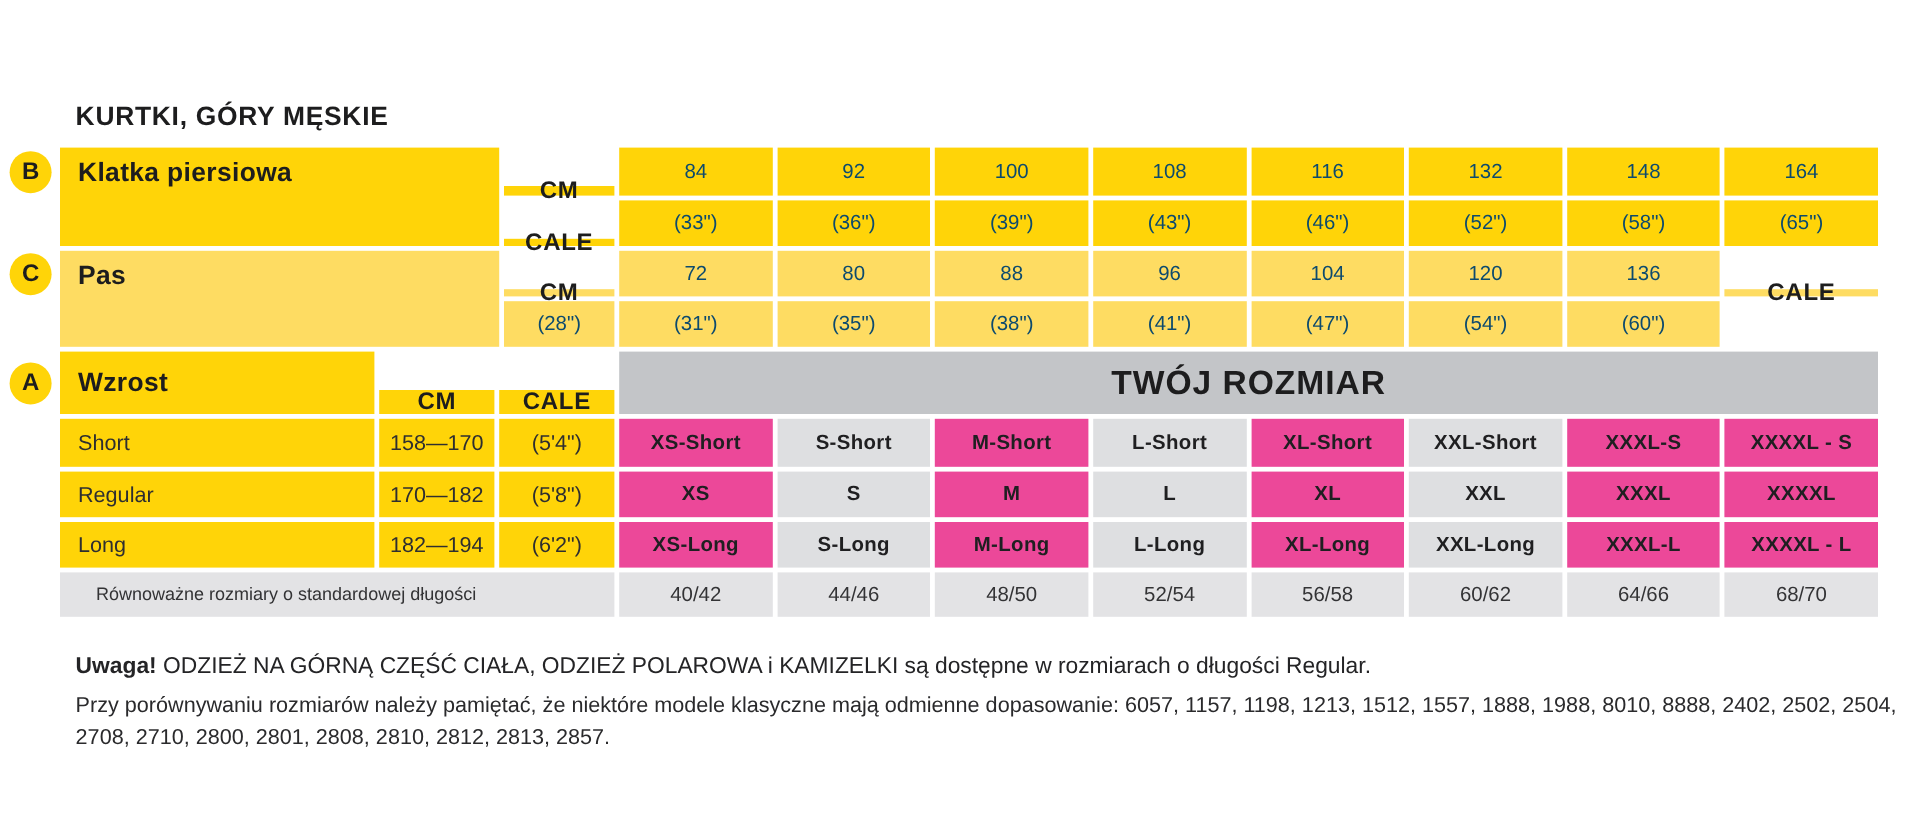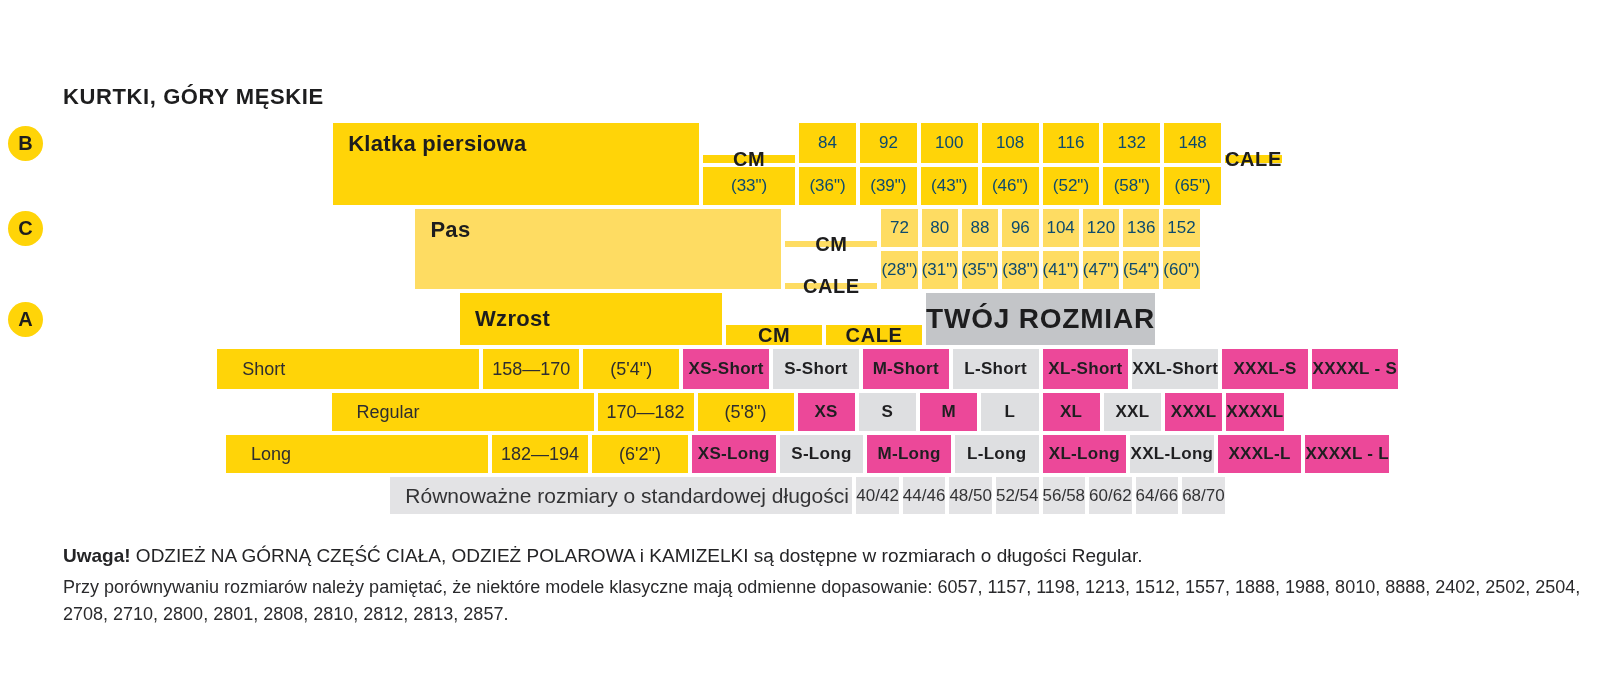--- a/index.html
+++ b/index.html
@@ -18,21 +18,21 @@
     border-radius: 50%; background: #FFD408;
     display: flex; align-items: center; justify-content: center;
     font-size: 20px; font-weight: bold; color: #1d1d1e;
   }
   .badge-b { top: 126px; }
   .badge-c { top: 211px; }
   .badge-a { top: 302px; }
 
   .table {
     position: absolute; left: 50px; top: 123px; width: 1515px;
-    display: flex; flex-direction: column; gap: 4px; align-items: center;
+    display: flex; flex-direction: column; gap: 4px;
   }
   .grid { display: grid; gap: 4px; }
   .grid-bc { grid-template-columns: 366px 92px repeat(8, 1fr); }
   .grid-a  { grid-template-columns: 262px 96px 96px repeat(8, 1fr); }
 
   .cell { display: flex; align-items: center; justify-content: center; }
   .span2 { grid-row: 1 / 3; grid-column: 1; align-items: flex-start; }
 
   .y-bright { background: #FFD408; }
   .y-light  { background: #FEDC62; }
@@ -44,27 +44,27 @@
   .label-cell {
     justify-content: flex-start; padding-left: 15px;
     font-weight: bold; font-size: 22px; letter-spacing: 0.3px;
   }
   .span2.label-cell { padding-top: 8px; }
   .unit-label { font-weight: bold; font-size: 20px; letter-spacing: 0.6px; margin-top: 32px; }
   .val { font-size: 17px; color: #0c4a6e; }
   .your-size { font-weight: bold; font-size: 28px; letter-spacing: 0.8px; grid-column: span 8; }
   .size-cell { font-weight: bold; font-size: 17px; letter-spacing: 0.3px; color: #1f1f21; }
   .fit-label {
-    justify-content: flex-start; padding-left: 25px;
+    justify-content: flex-start; padding-left: 15px;
     font-size: 18px; color: #2e2e30;
   }
   .fit-val { font-size: 18px; color: #2e2e30; }
   .equiv-label {
-    grid-column: 1 / 4; justify-content: flex-start; padding-left: 15px;
-    font-size: 21px; color: #333335;
+    grid-column: 1 / 4; justify-content: flex-start; padding-left: 30px;
+    font-size: 15px; color: #333335;
   }
   .equiv-val { font-size: 17px; color: #333335; }
 
   .footer { position: absolute; left: 63px; top: 529px; width: 1520px; }
   .footer-line1 { font-size: 19px; color: #242426; margin: 16px 0 7px 0; }
   .footer-line1 b { font-weight: bold; }
   .footer-line2 { font-size: 18px; line-height: 27px; color: #2a2a2c; margin: 0; }
 </style>
 </head>
 <body>
@@ -80,20 +80,21 @@
   <div class="grid grid-bc" style="grid-template-rows: 40px 38px;">
     <div class="cell y-bright label-cell span2">Klatka piersiowa</div>
     <div class="cell y-bright unit-label">CM</div>
     <div class="cell y-bright val">84</div>
     <div class="cell y-bright val">92</div>
     <div class="cell y-bright val">100</div>
     <div class="cell y-bright val">108</div>
     <div class="cell y-bright val">116</div>
     <div class="cell y-bright val">132</div>
     <div class="cell y-bright val">148</div>
+    <div class="cell y-bright val">164</div>
     <div class="cell y-bright unit-label">CALE</div>
     <div class="cell y-bright val">(33")</div>
     <div class="cell y-bright val">(36")</div>
     <div class="cell y-bright val">(39")</div>
     <div class="cell y-bright val">(43")</div>
     <div class="cell y-bright val">(46")</div>
     <div class="cell y-bright val">(52")</div>
     <div class="cell y-bright val">(58")</div>
     <div class="cell y-bright val">(65")</div>
   </div>
@@ -101,21 +102,20 @@
   <div class="grid grid-bc" style="grid-template-rows: 38px 38px;">
     <div class="cell y-light label-cell span2">Pas</div>
     <div class="cell y-light unit-label">CM</div>
     <div class="cell y-light val">72</div>
     <div class="cell y-light val">80</div>
     <div class="cell y-light val">88</div>
     <div class="cell y-light val">96</div>
     <div class="cell y-light val">104</div>
     <div class="cell y-light val">120</div>
     <div class="cell y-light val">136</div>
-    <div class="cell y-light val">152</div>
     <div class="cell y-light unit-label">CALE</div>
     <div class="cell y-light val">(28")</div>
     <div class="cell y-light val">(31")</div>
     <div class="cell y-light val">(35")</div>
     <div class="cell y-light val">(38")</div>
     <div class="cell y-light val">(41")</div>
     <div class="cell y-light val">(47")</div>
     <div class="cell y-light val">(54")</div>
     <div class="cell y-light val">(60")</div>
   </div>

